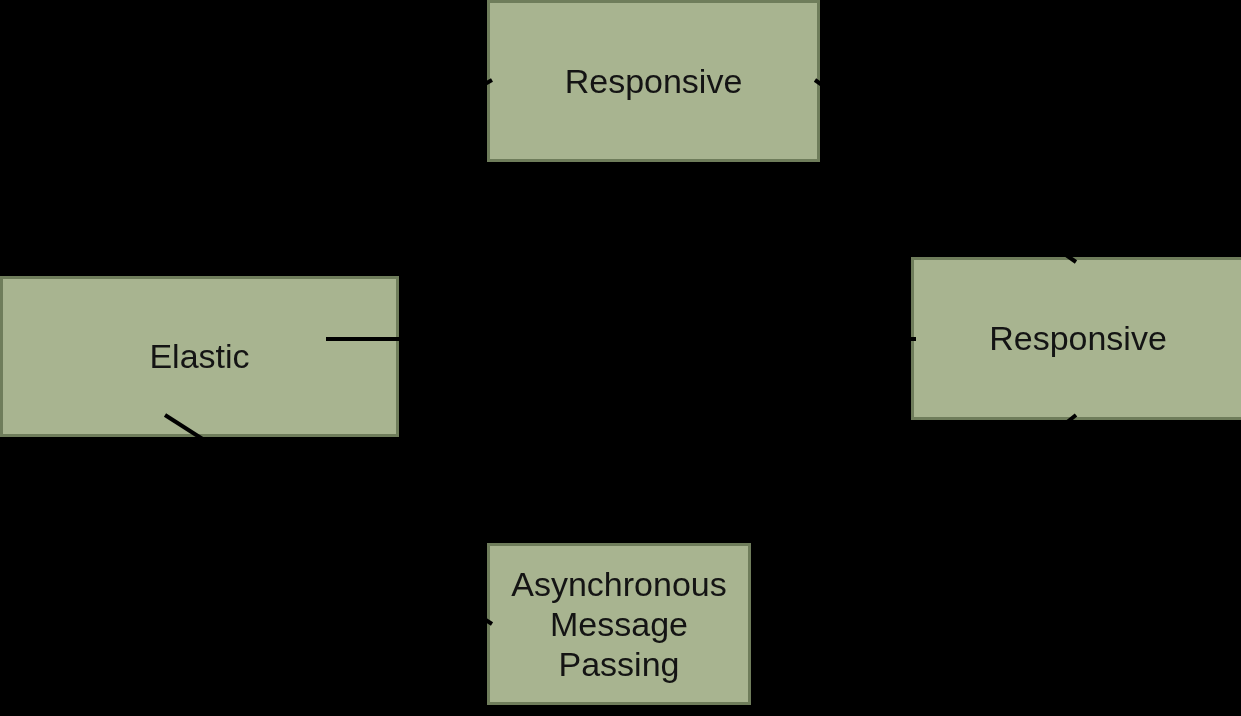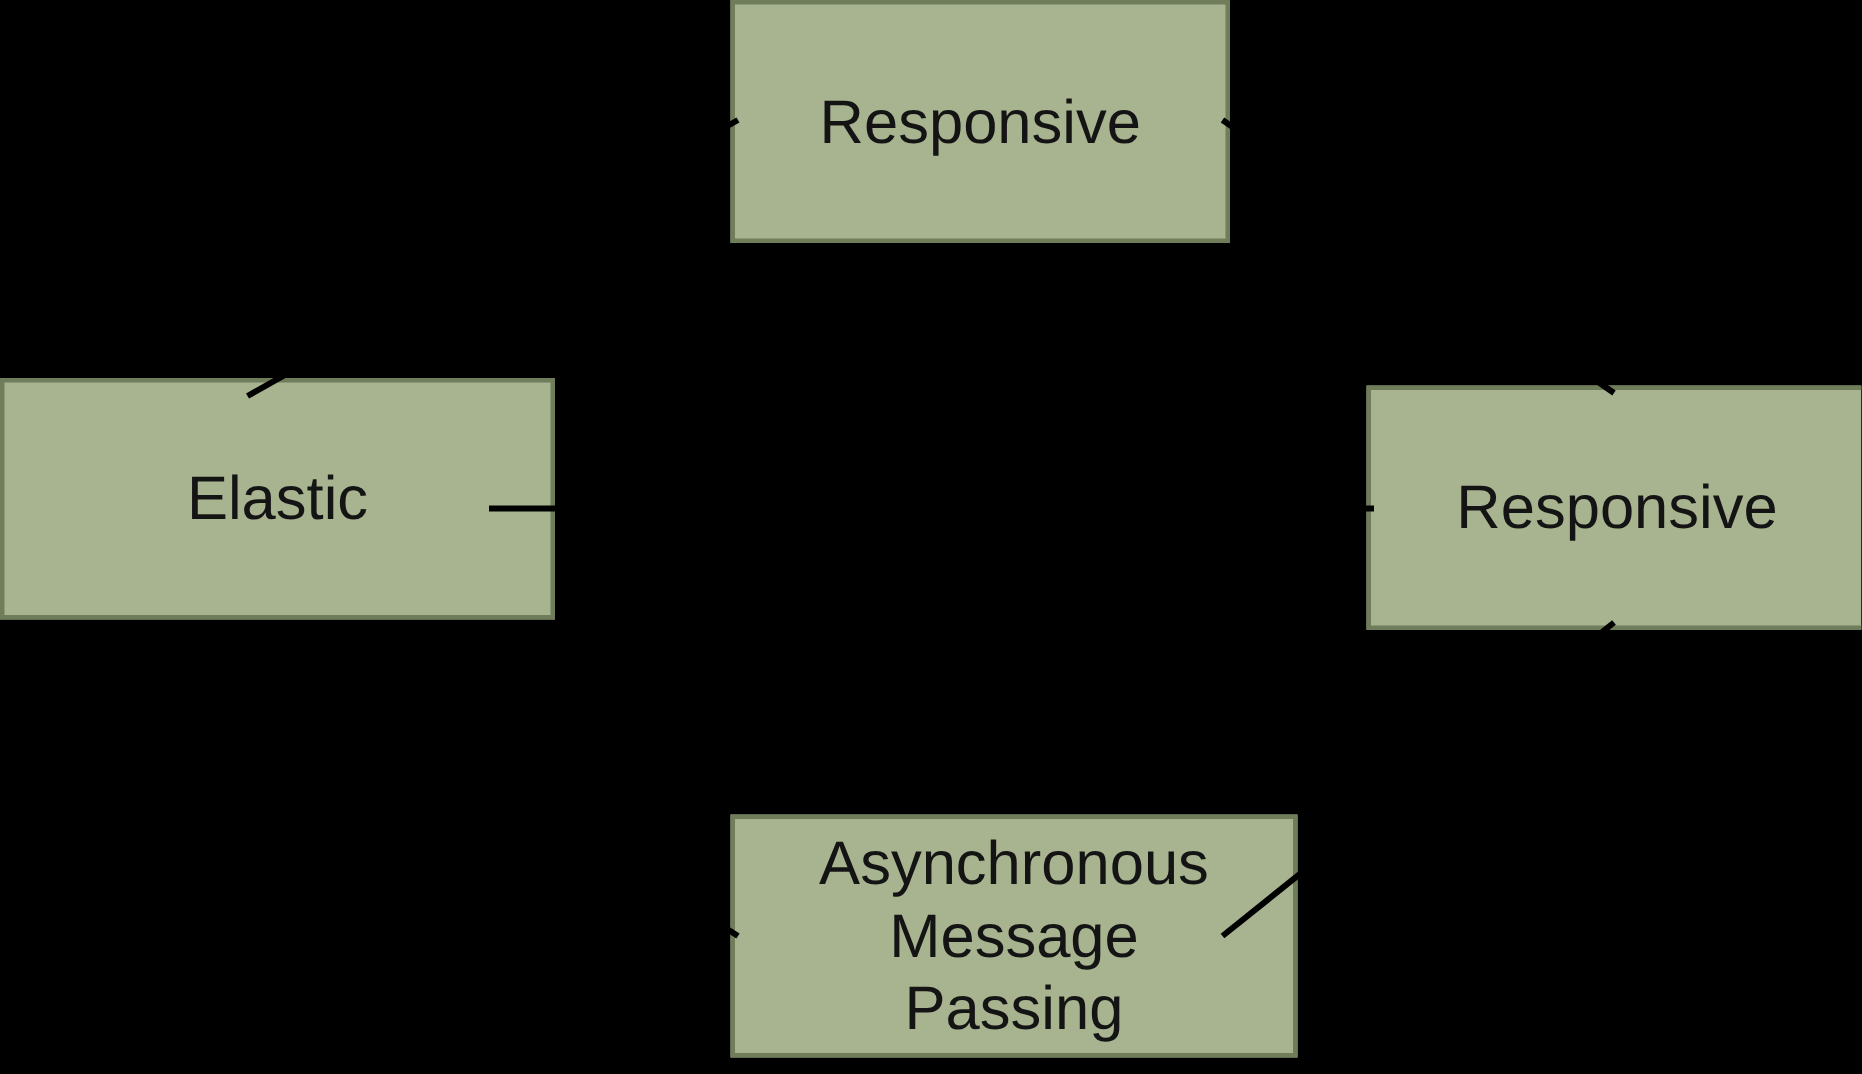--- a/index.html
+++ b/index.html
@@ -19,30 +19,30 @@
     position: absolute;
     box-sizing: border-box;
     background: #a8b490;
     border: 3px solid #6f7d5b;
     display: flex;
     align-items: center;
     justify-content: center;
   }
   .node-label {
     color: #141414;
-    font-size: 41px;
+    font-size: 34px;
     line-height: 1.18;
     text-align: center;
     white-space: pre-line;
     letter-spacing: 0px;
   }
   .node-responsive { left: 487px; top: 0px;   width: 333px; height: 162px; }
-  .node-elastic    { left: 0px;   top: 252px; width: 370px; height: 161px; }
+  .node-elastic    { left: 0px;   top: 276px; width: 399px; height: 161px; }
   .node-resilient  { left: 911px; top: 257px; width: 334px; height: 163px; }
-  .node-async      { left: 487px; top: 543px; width: 378px; height: 162px; }
+  .node-async      { left: 487px; top: 543px; width: 264px; height: 162px; }
   .edge-layer {
     position: absolute;
     left: 0;
     top: 0;
     width: 1241px;
     height: 716px;
     pointer-events: none;
   }
   .edge-layer line {
     stroke: #000000;

